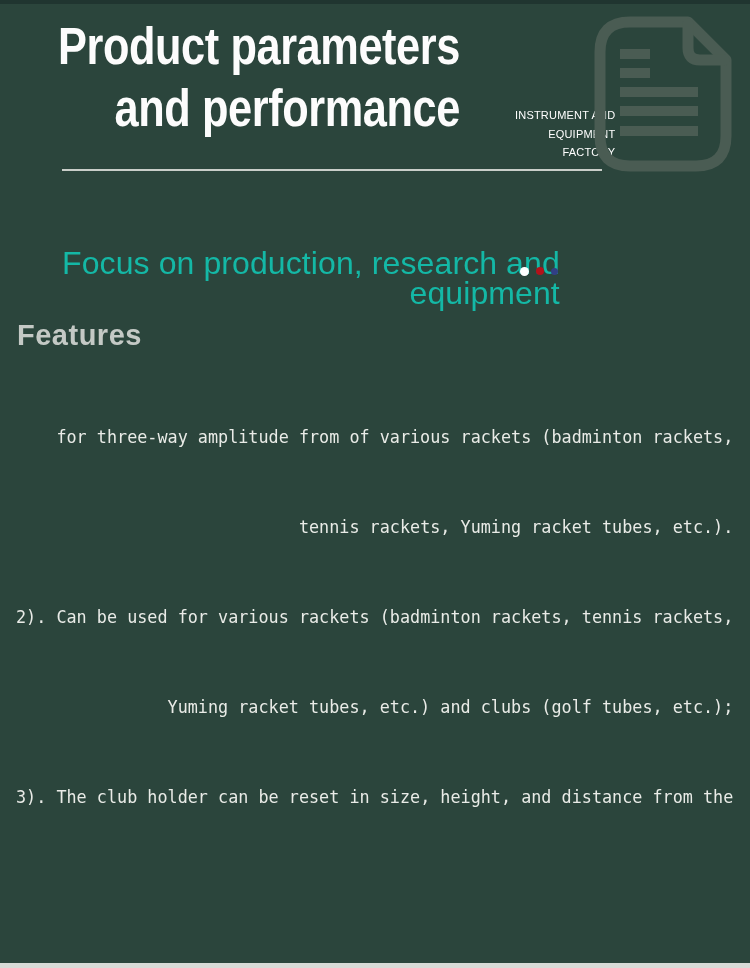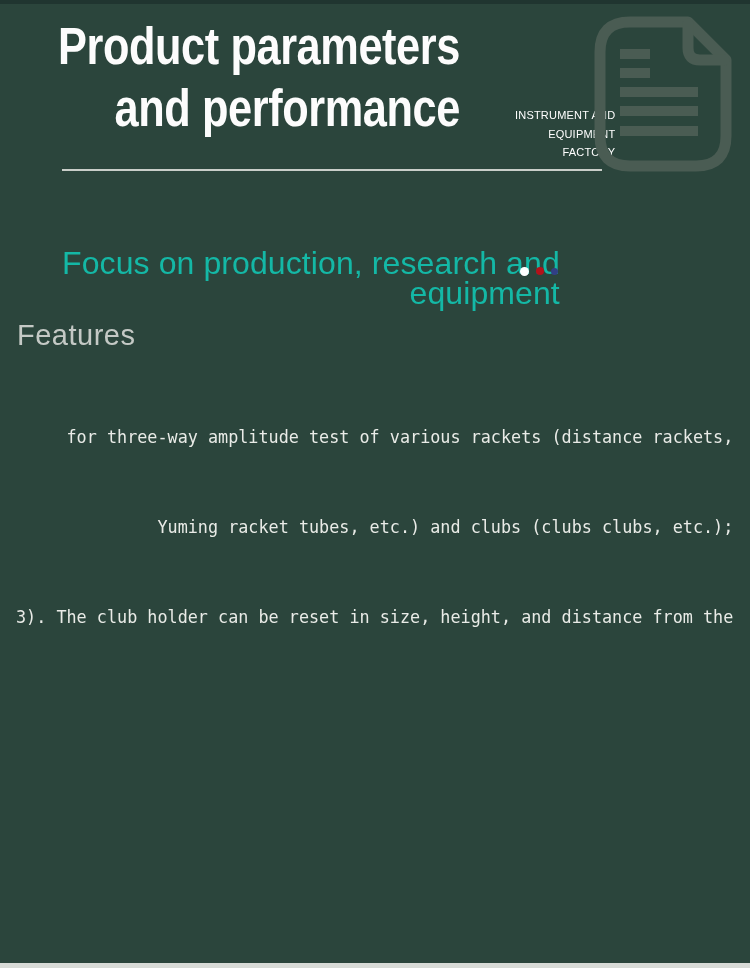--- a/index.html
+++ b/index.html
@@ -43,21 +43,21 @@
   .dots {
     position: absolute; left: 520px; top: 265px;
     display: flex; align-items: center; gap: 7px; height: 12px;
   }
   .dot { border-radius: 50%; }
   .dot-0 { width: 9px; height: 9px; }
   .dot-1 { width: 8px; height: 8px; }
   .dot-2 { width: 7px; height: 7px; }
   .features-heading {
     position: absolute; left: 17px; top: 318px; margin: 0;
-    font-size: 29px; line-height: 34px; font-weight: 400;
+    font-size: 29px; line-height: 34px; font-weight: 700;
     color: #c4c9c5; letter-spacing: 0.5px;
   }
   .feature-lines {
     position: absolute; left: 16px; top: 362px;
     font-family: "DejaVu Sans Mono", monospace;
     font-size: 16.8px; line-height: 30px;
     color: #e9ebe7; white-space: pre;
   }
   .bottom-strip {
     position: absolute; left: 0; bottom: 0; width: 100%; height: 5px;
@@ -104,22 +104,24 @@
 
   <div class="dots">
     <span class="dot dot-0" style="background-color: rgb(255, 255, 255);"></span>
     <span class="dot dot-1" style="background-color: rgb(179, 18, 26);"></span>
     <span class="dot dot-2" style="background-color: rgb(50, 63, 133);"></span>
   </div>
 
   <h2 class="features-heading">Features</h2>
 
   <div class="feature-lines">
-    <div>for three-way amplitude test of various rackets (distance rackets,</div>
-    <div>    Yuming racket tubes, etc.) and clubs (clubs clubs, etc.);</div>
+    <div>for three-way amplitude from of various rackets (badminton rackets,</div>
+    <div>tennis rackets, Yuming racket tubes, etc.).</div>
+    <div>2). Can be used for various rackets (badminton rackets, tennis rackets,</div>
+    <div>    Yuming racket tubes, etc.) and clubs (golf tubes, etc.);</div>
     <div>3). The club holder can be reset in size, height, and distance from the</div>
     
     
     
     
     
     
     
     
     

